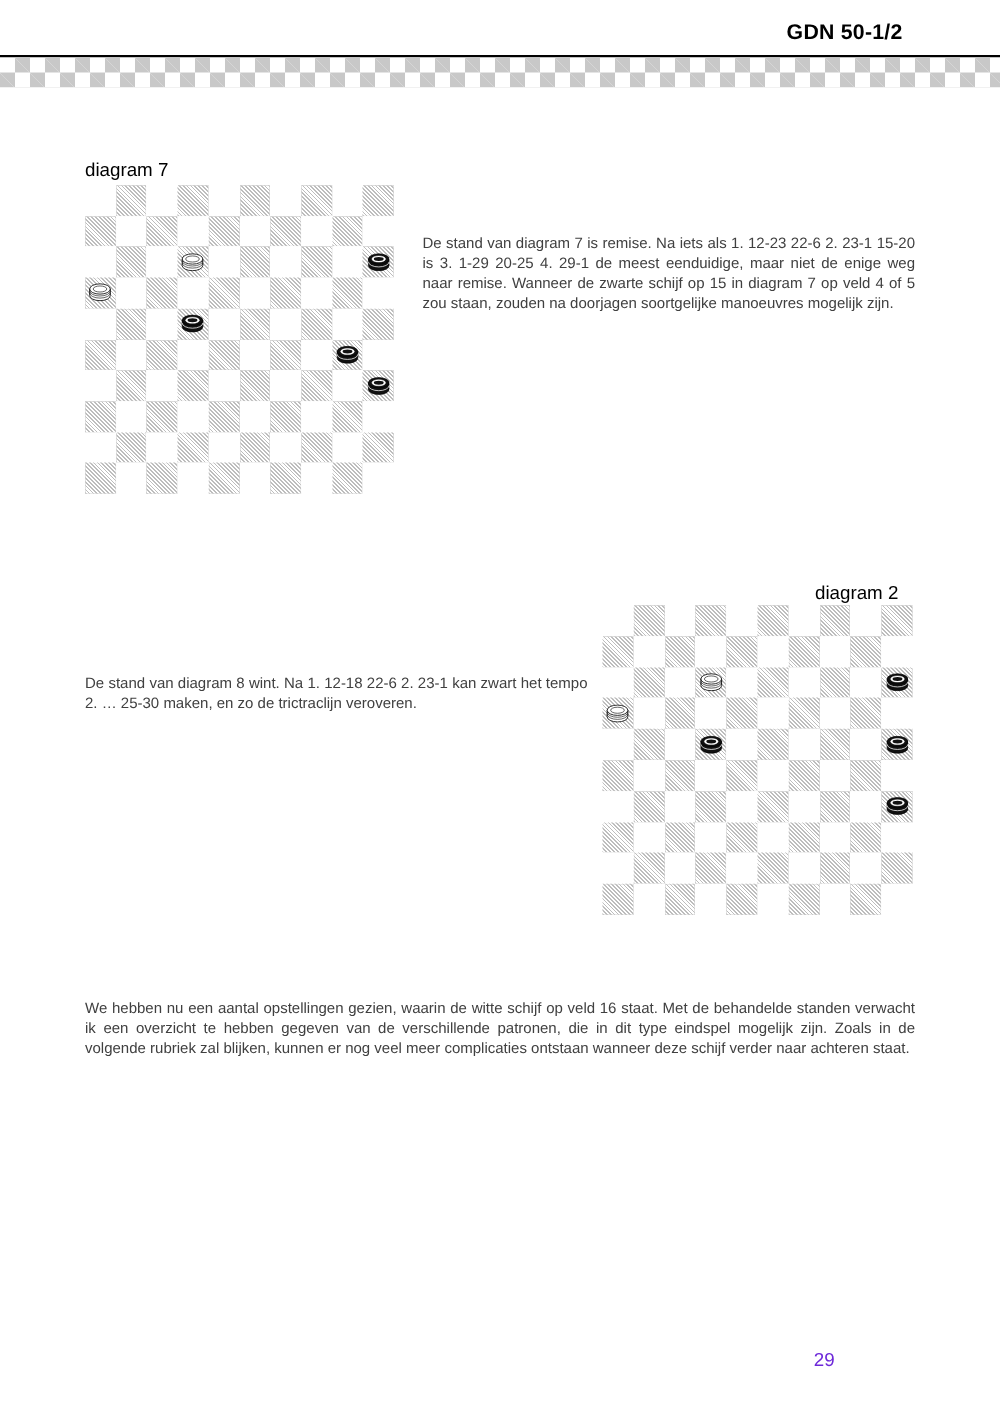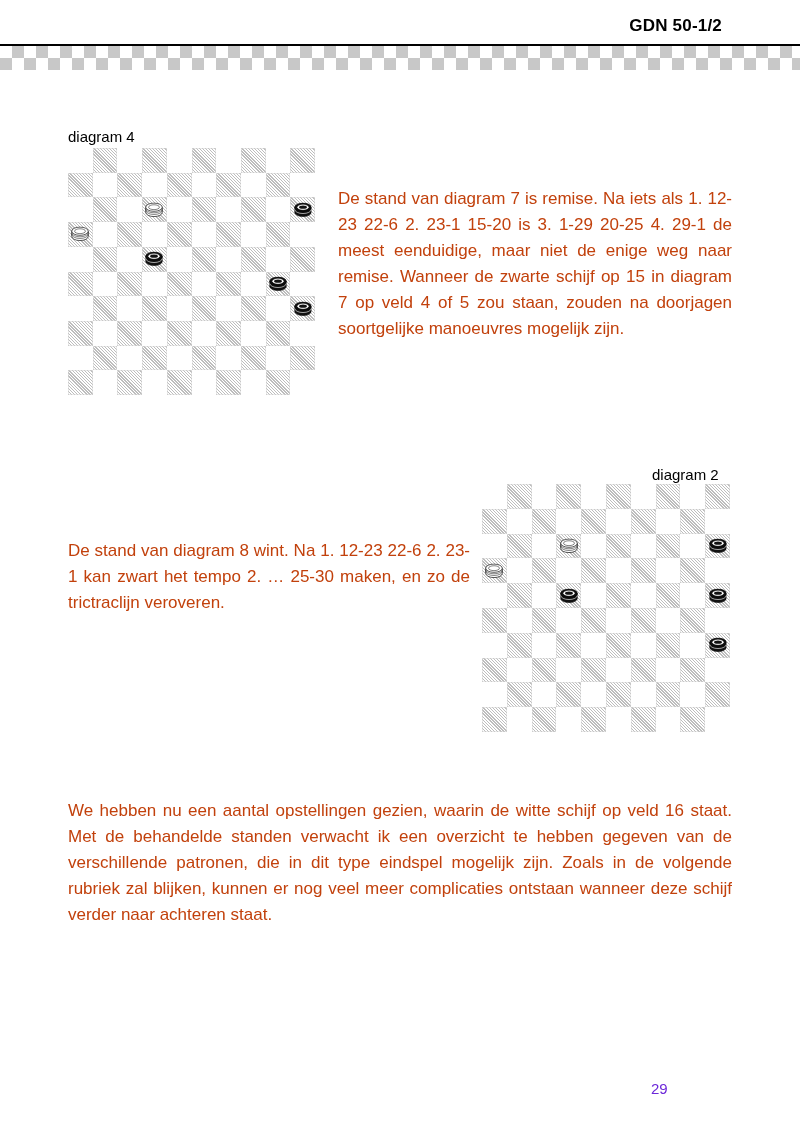--- a/index.html
+++ b/index.html
@@ -51,24 +51,24 @@
     background-image:
       linear-gradient(45deg, #c8c8c8 25%, transparent 25%, transparent 75%, #c8c8c8 75%),
       linear-gradient(45deg, #c8c8c8 25%, transparent 25%, transparent 75%, #c8c8c8 75%);
     background-size: 24px 24px;
     background-position: 0 0, 12px 12px;
   }
 
   
   .body-text {
     position: absolute;
-    font-size: 17px;
-    line-height: 26px;
+    font-size: 12px;
+    line-height: 16px;
     text-align: justify;
-    color: #c2410c;
+    color: #404040;
   }
   .diagram-label {
     position: absolute;
     font-size: 15px;
     color: #000000;
     white-space: nowrap;
   }
 
   
   .board {
@@ -114,21 +114,21 @@
 </style>
 </head>
 <body>
 
 <div id="page-header">
   <div id="header-title">GDN 50-1/2</div>
   <div id="header-rule"></div>
   <div id="header-checkerstrip"></div>
 </div>
 
-<div class="diagram-label" style="left:68px; top:128px;">diagram 4</div>
+<div class="diagram-label" style="left:68px; top:128px;">diagram 7</div>
 
 <div class="board" id="board-7" style="left:68px; top:148px; width:247px; height:247px;">
     <div class="sq light"></div>
     <div class="sq dark"></div>
     <div class="sq light"></div>
     <div class="sq dark"></div>
     <div class="sq light"></div>
     <div class="sq dark"></div>
     <div class="sq light"></div>
     <div class="sq dark"></div>
@@ -446,17 +446,17 @@
     <div class="sq dark"></div>
     <div class="sq light"></div>
     <div class="sq dark"></div>
     <div class="sq light"></div>
     <div class="sq dark"></div>
     <div class="sq light"></div>
     <div class="sq dark"></div>
     <div class="sq light"></div>
   </div>
 
-<div class="body-text" id="text-8" style="left:68px; top:538px; width:402px;">De stand van diagram 8 wint. Na 1. 12-23 22-6 2. 23-1 kan zwart het tempo 2. … 25-30 maken, en zo de trictraclijn veroveren.</div>
+<div class="body-text" id="text-8" style="left:68px; top:538px; width:402px;">De stand van diagram 8 wint. Na 1. 12-18 22-6 2. 23-1 kan zwart het tempo 2. … 25-30 maken, en zo de trictraclijn veroveren.</div>
 
 <div class="body-text" id="closing-text" style="left:68px; top:798px; width:664px;">We hebben nu een aantal opstellingen gezien, waarin de witte schijf op veld 16 staat. Met de behandelde standen verwacht ik een overzicht te hebben gegeven van de verschillende patronen, die in dit type eindspel mogelijk zijn. Zoals in de volgende rubriek zal blijken, kunnen er nog veel meer complicaties ontstaan wanneer deze schijf verder naar achteren staat.</div>
 
 <div id="page-number" style="left:651px; top:1080px;">29</div>
 
 </body></html>

